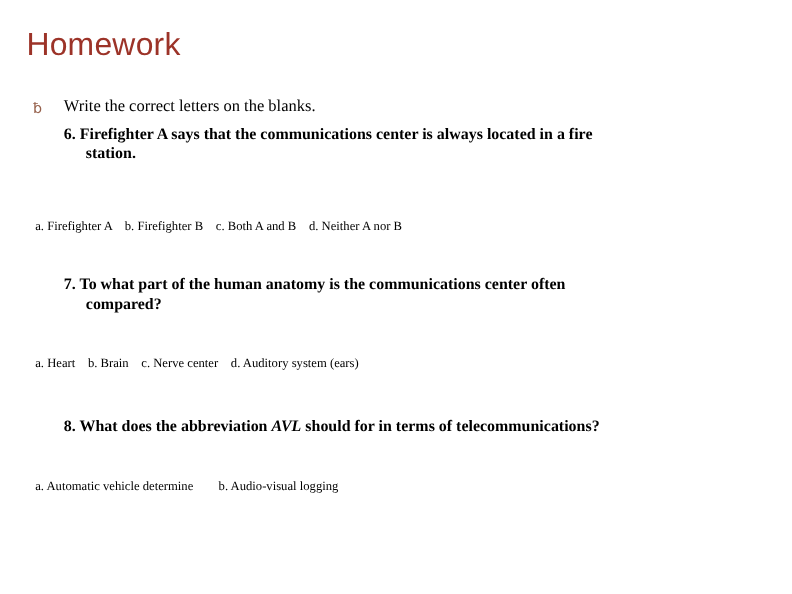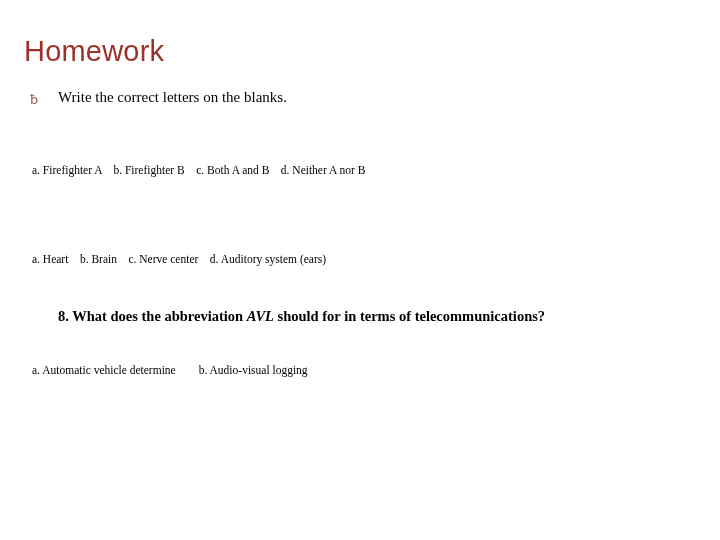--- a/index.html
+++ b/index.html
@@ -30,21 +30,20 @@
     left: 24px;
     top: 24px;
     width: 660px;
     font-family: "Liberation Sans", "DejaVu Sans", sans-serif;
     font-size: 29px;
     line-height: 34px;
     font-weight: 400;
     color: #9C3328;
     letter-spacing: 0.2px;
     white-space: nowrap;
-    margin-top: 10px;
   }
 
   
   .body-area {
     position: absolute;
     left: 0;
     top: 88px;
     width: 720px;
   }
 
@@ -125,29 +124,37 @@
 
   <div class="body-area">
 
     <div class="intro-block">
       <span class="intro-bullet">ƀ</span>
       <span class="intro-line">Write the correct letters on the blanks.</span>
     </div>
 
     <div class="gap-6"></div>
 
+    <div class="question">
+      <span class="q-line">6. Firefighter A says that the communications center is always located in a fire</span>
+      <span class="q-indent">station.</span>
+    </div>
     <div class="gap-6"></div>
     <div class="gap-6"></div>
     <div class="gap-8"></div>
     <div class="answers">
       <span class="ans-line">a. Firefighter A    b. Firefighter B    c. Both A and B    d. Neither A nor B</span>
     </div>
 
     <div class="gap-6"></div>
 
+    <div class="question">
+      <span class="q-line">7. To what part of the human anatomy is the communications center often</span>
+      <span class="q-indent">compared?</span>
+    </div>
     <div class="gap-8"></div>
     <div class="answers">
       <span class="ans-line">a. Heart    b. Brain    c. Nerve center    d. Auditory system (ears)</span>
     </div>
 
     <div class="gap-10"></div>
 
     <div class="question">
       <span class="q-line"><span>8. What does the abbreviation </span><span class="q-italic">AVL</span><span> should for in terms of telecommunications?</span></span>
     </div>

